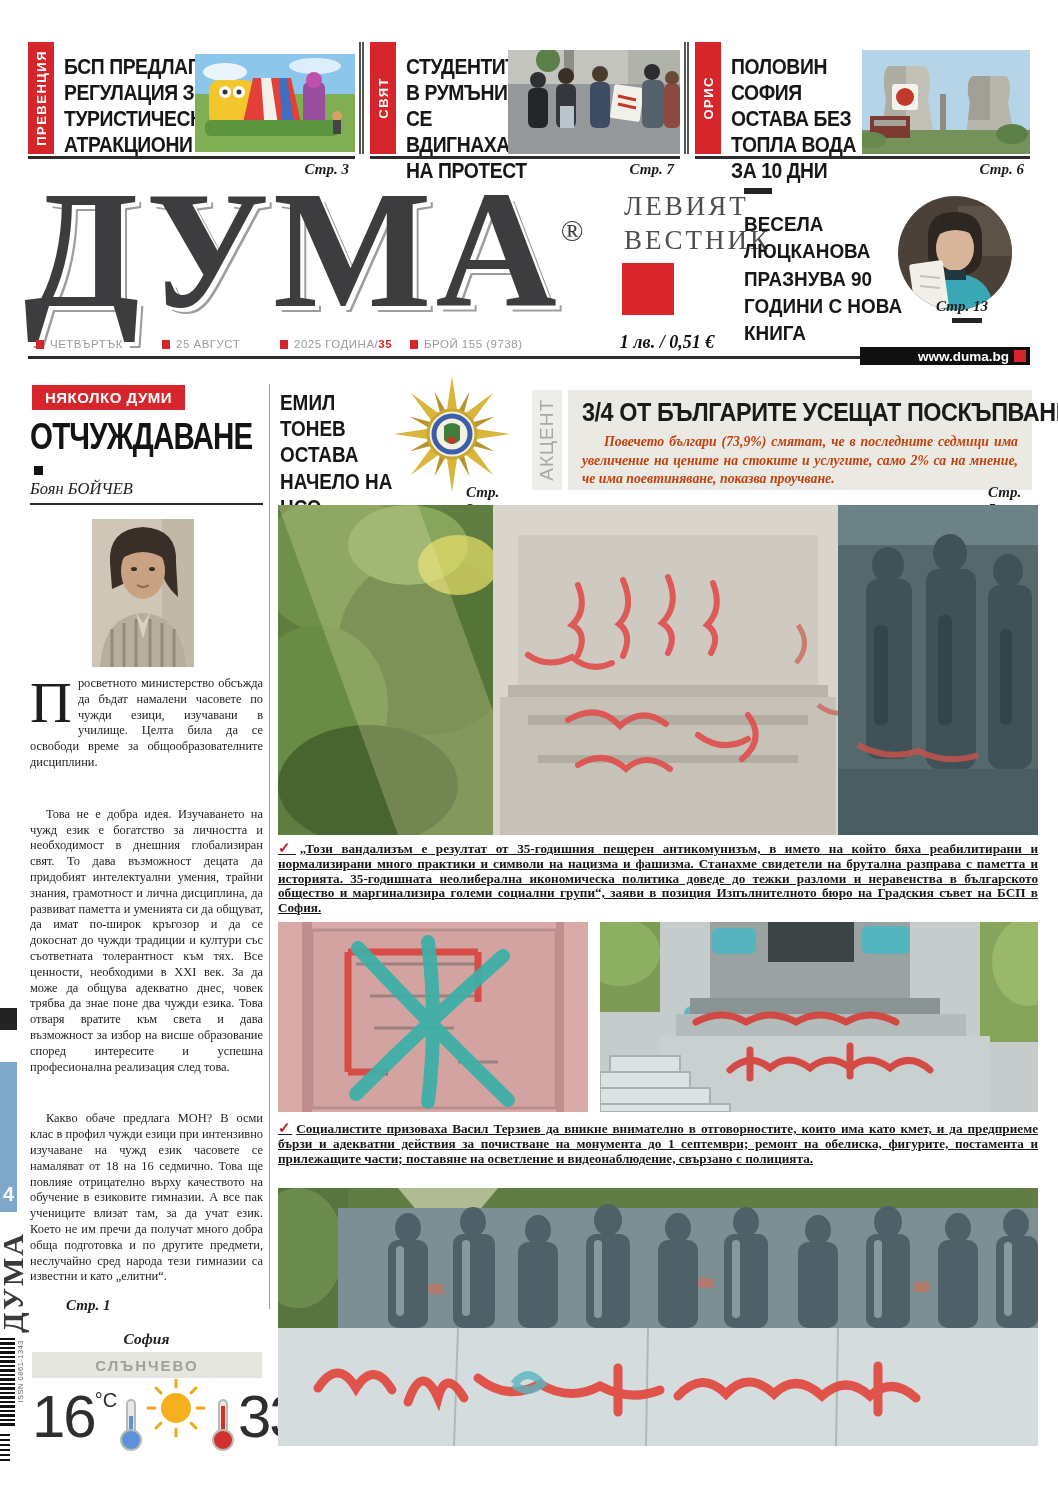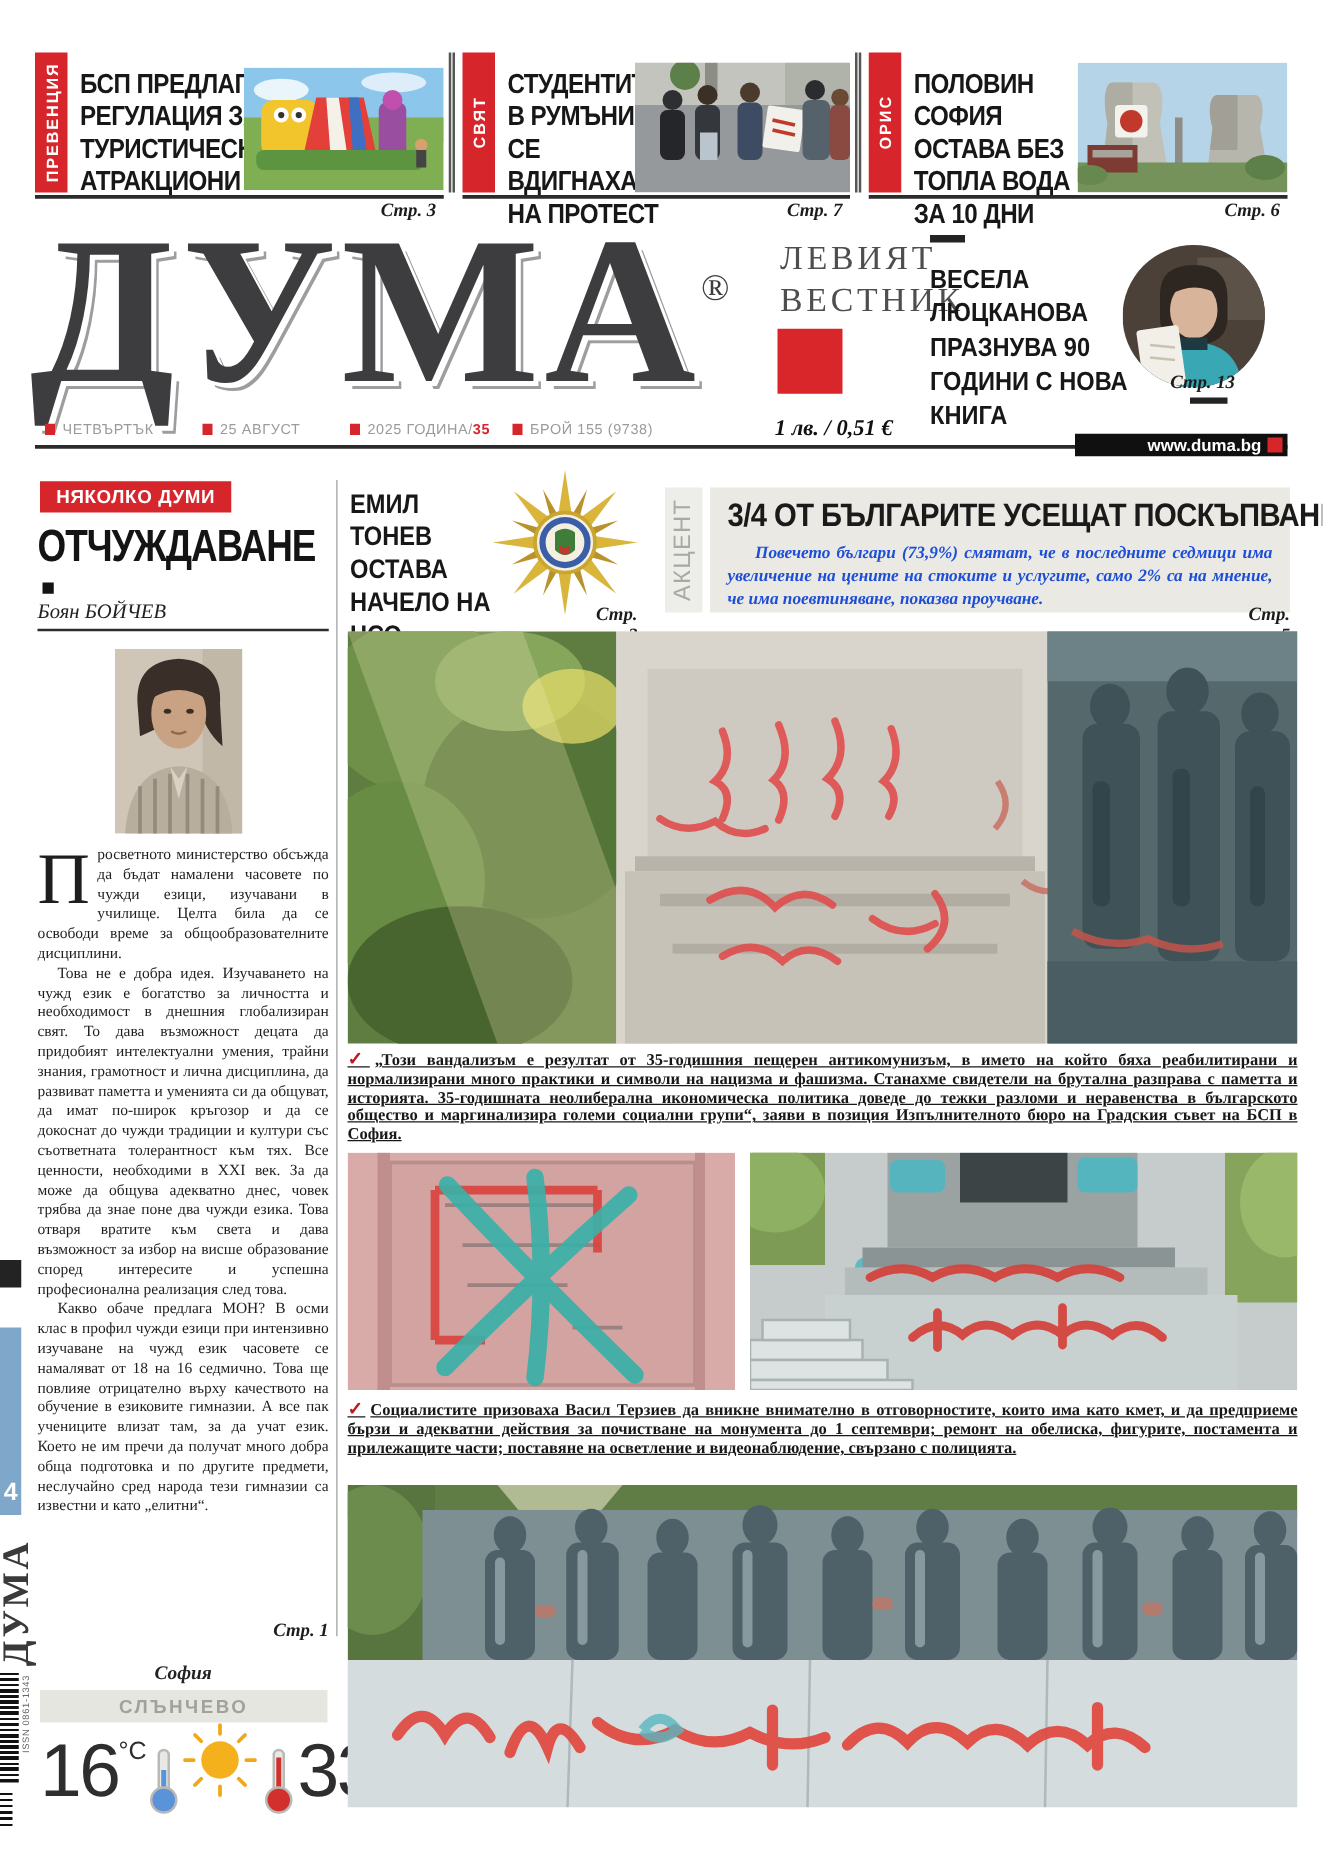--- a/index.html
+++ b/index.html
@@ -43,24 +43,24 @@
   
   #rubric { background:#d6262c; color:#fff; font-weight:bold; font-size:15px; letter-spacing:0.5px;
             display:flex; align-items:center; justify-content:center; }
   #op-title { font-weight:bold; font-size:36px; letter-spacing:-1px; color:#141414;
               transform:scaleX(0.82); transform-origin:left top; }
   #op-author { font-family:"Liberation Serif", serif; font-style:italic; font-size:16.5px; color:#222; }
   .hrule { background:#2b2b2b; }
   #op-body { font-family:"Liberation Serif", serif; font-size:12.4px; line-height:15.8px;
              text-align:justify; color:#1e1e1e; width:233px; }
   #op-body p { margin:0; }
-  #op-body p.ind { text-indent:16px; }
+  #op-body p.ind { text-indent:16px;margin-top:36px; }
   #dropcap { float:left; font-family:"Liberation Serif", serif; font-size:58px; line-height:46px;
              padding:4px 6px 0 0; color:#1e1e1e; }
-  .pageref-r { text-align:right;padding-left:36px; }
+  .pageref-r { text-align:left;padding-left:36px; }
 
   
   #w-city { font-family:"Liberation Serif", serif; font-weight:bold; font-style:italic; font-size:15.5px;
             color:#222; text-align:center; }
   #w-cond { background:#e6e6e1; color:#a2a29b; font-weight:bold; font-size:15px; letter-spacing:2px;
             display:flex; align-items:center; justify-content:center; }
   .w-temp { font-size:60px; color:#2e2e2e; letter-spacing:-2px; }
   .w-deg  { font-size:20px; color:#2e2e2e; vertical-align:30px; letter-spacing:0; }
 
   
@@ -74,21 +74,21 @@
   
   #nso-title { font-weight:bold; font-size:21.5px; line-height:1.22; color:#171717;
                transform:scaleX(0.88); transform-origin:left top; }
   #akcent-label { background:#ededе9; background:#edede9; display:flex; align-items:center; justify-content:center; }
   #akcent-label span { color:#a9a9a2; font-size:19px; letter-spacing:1px; }
   #akcent-box { background:#ebe9e3; padding:7px 14px 8px 14px; }
   #akcent-title { font-weight:bold; font-size:26px; color:#1a1a1a; letter-spacing:-0.5px;
                   transform:scaleX(0.9); transform-origin:left top; white-space:nowrap; }
   #akcent-body { font-family:"Liberation Serif", serif; font-style:italic; font-weight:bold;
                  font-size:13.8px; line-height:18.5px; text-align:justify; text-indent:22px;
-                 color:#1d4ed8; margin-top:5px; }
+                 color:#c2410c; margin-top:5px; }
 
   
   #lead-headline { line-height:64px; }
   #lead-headline span { display:block; font-weight:bold; font-size:60px; color:#ffffff; letter-spacing:0;
       transform:scaleX(0.95); transform-origin:left top;
       text-shadow:-3px -3px 0 #000, 3px -3px 0 #000, -3px 3px 0 #000, 3px 3px 0 #000,
                   -3px 0 0 #000, 3px 0 0 #000, 0 -3px 0 #000, 0 3px 0 #000; }
   .lead-par { font-family:"Liberation Serif", serif; font-weight:bold; font-size:13.2px; line-height:14.8px;
               text-align:justify; color:#181818; width:760px;text-decoration:underline; }
   .lead-par p { margin:0; }

